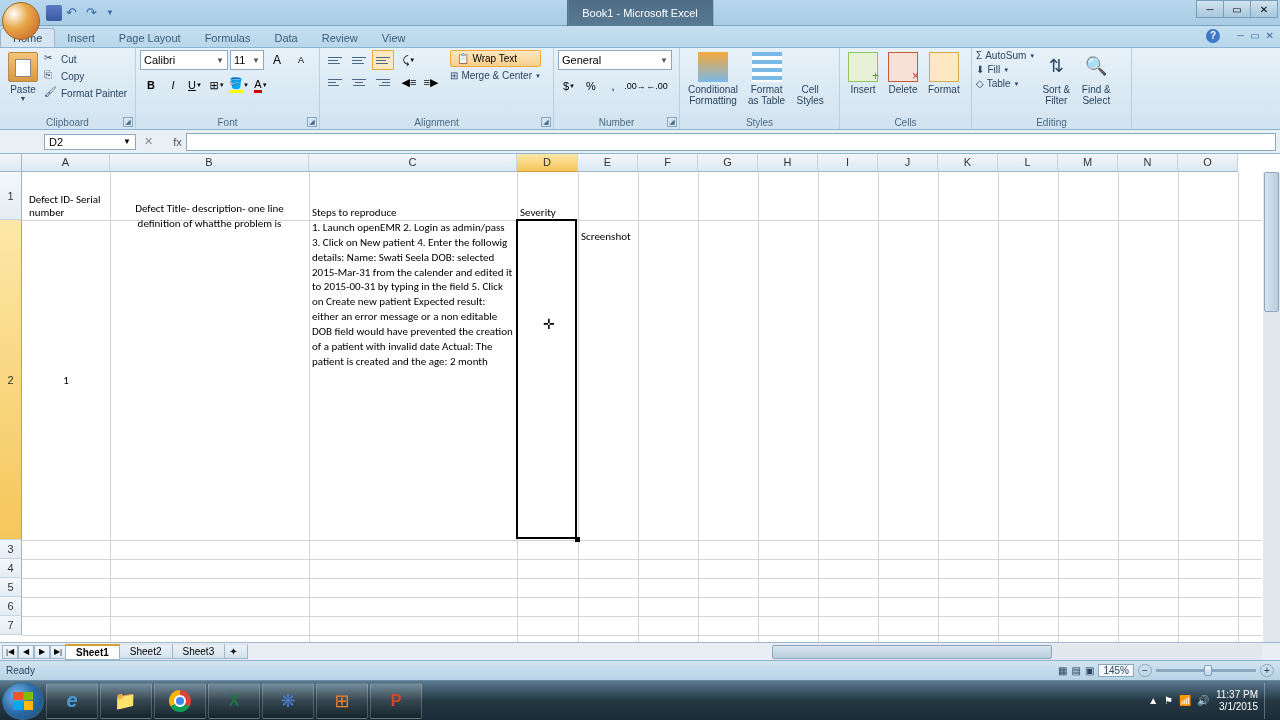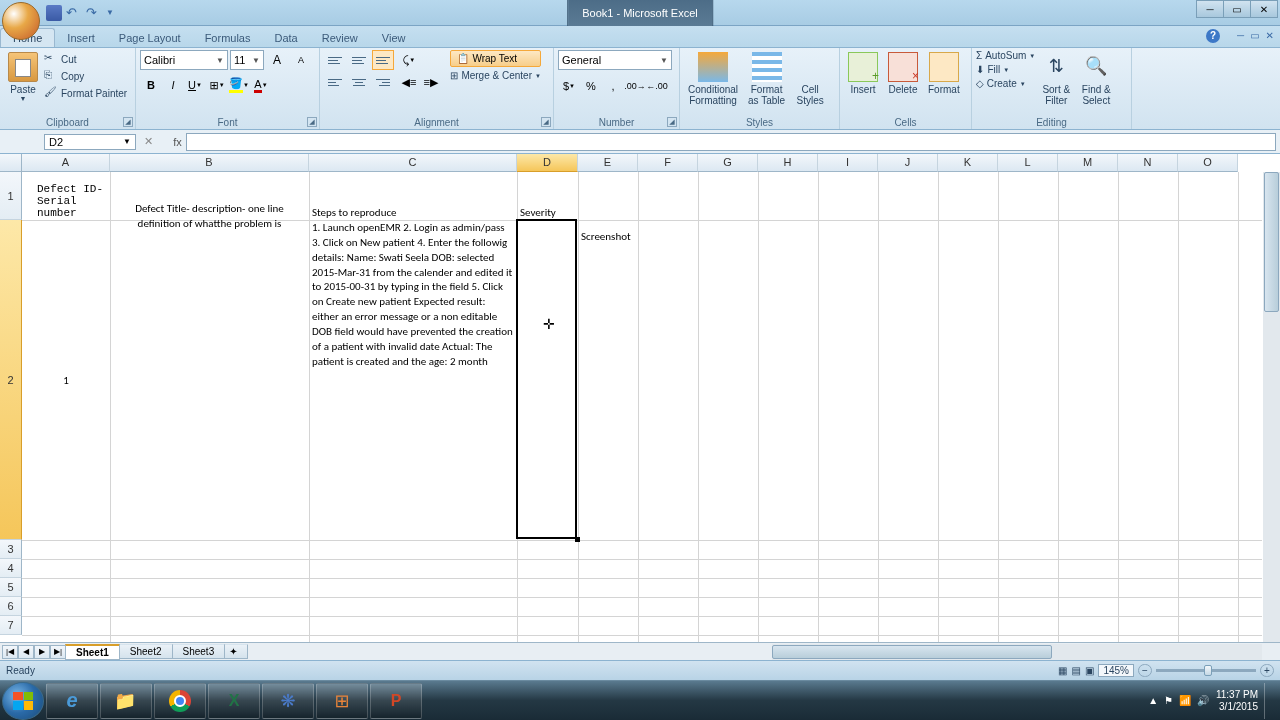--- a/index.html
+++ b/index.html
@@ -336,21 +336,21 @@
             <span>AutoSum</span>
             <span style="font-size:6px;">▼</span>
           </div>
         <div class="small-item">
             <span>⬇</span>
             <span>Fill</span>
             <span style="font-size:6px;">▼</span>
           </div>
         <div class="small-item">
             <span>◇</span>
-            <span>Create</span>
+            <span>Table</span>
             <span style="font-size:6px;">▼</span>
           </div>
       </div>
       <div class="big-btn">
           <div class="big-icon" style="font-size:18px;line-height:28px;">⇅</div>
           <span style="white-space:pre">Sort &amp;
 Filter</span>
         </div>
       <div class="big-btn">
           <div class="big-icon" style="font-size:18px;line-height:28px;">🔍</div>
@@ -416,21 +416,21 @@
       <div class="gridline-v" style="left: 1096px;"></div>
       <div class="gridline-v" style="left: 1156px;"></div>
       <div class="gridline-v" style="left: 1216px;"></div>
       <div class="gridline-h" style="top: 48px;"></div>
       <div class="gridline-h" style="top: 368px;"></div>
       <div class="gridline-h" style="top: 387px;"></div>
       <div class="gridline-h" style="top: 406px;"></div>
       <div class="gridline-h" style="top: 425px;"></div>
       <div class="gridline-h" style="top: 444px;"></div>
       <div class="gridline-h" style="top: 463px;"></div>
-      <div class="cell bottom" style="left: 12px; top: 0px; width: 88px; height: 48px; font-family: Liberation Mono, monospace;">Defect ID- Serial number</div>
+      <div class="cell bottom" style="left: 4px; top: 0px; width: 88px; height: 48px;">Defect ID- Serial number</div>
       <div class="cell wrap center" style="left: 88px; top: 0px; width: 199px; height: 48px; margin-top: 21px;">Defect Title- description- one line definition of whatthe problem is</div>
       <div class="cell bottom" style="left: 287px; top: 0px; width: 208px; height: 48px;">Steps to reproduce</div>
       <div class="cell bottom" style="left: 495px; top: 0px; width: 61px; height: 48px;">Severity</div>
       <div class="cell bottom" style="left: 556px; top: 0px; width: 60px; height: 48px; margin-top: 24px;">Screenshot</div>
       <div class="cell center" style="left: 0px; top: 48px; width: 88px; height: 320px;">1</div>
       <div class="cell wrap" style="left: 287px; top: 48px; width: 208px; height: 320px;">1. Launch openEMR
 2. Login as admin/pass
 3. Click on New patient
 4. Enter the followig details:
 Name: Swati Seela

